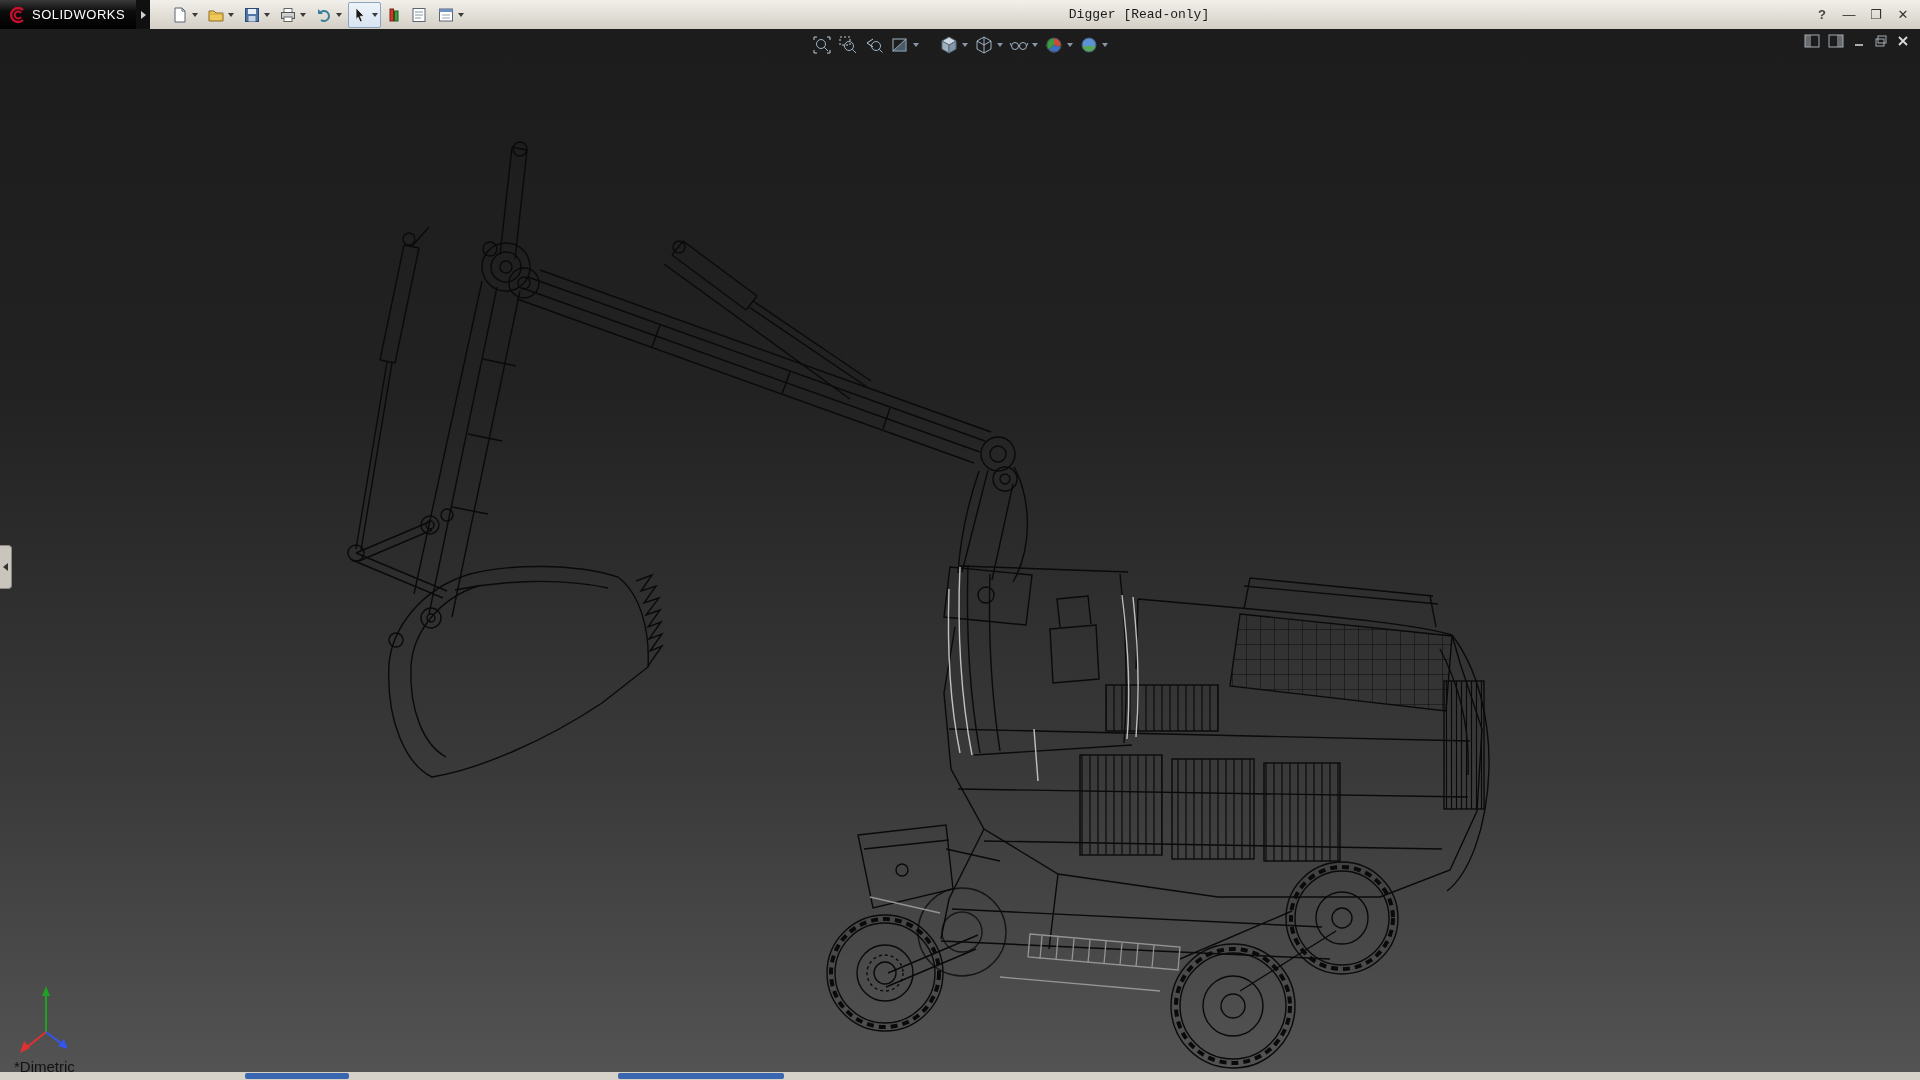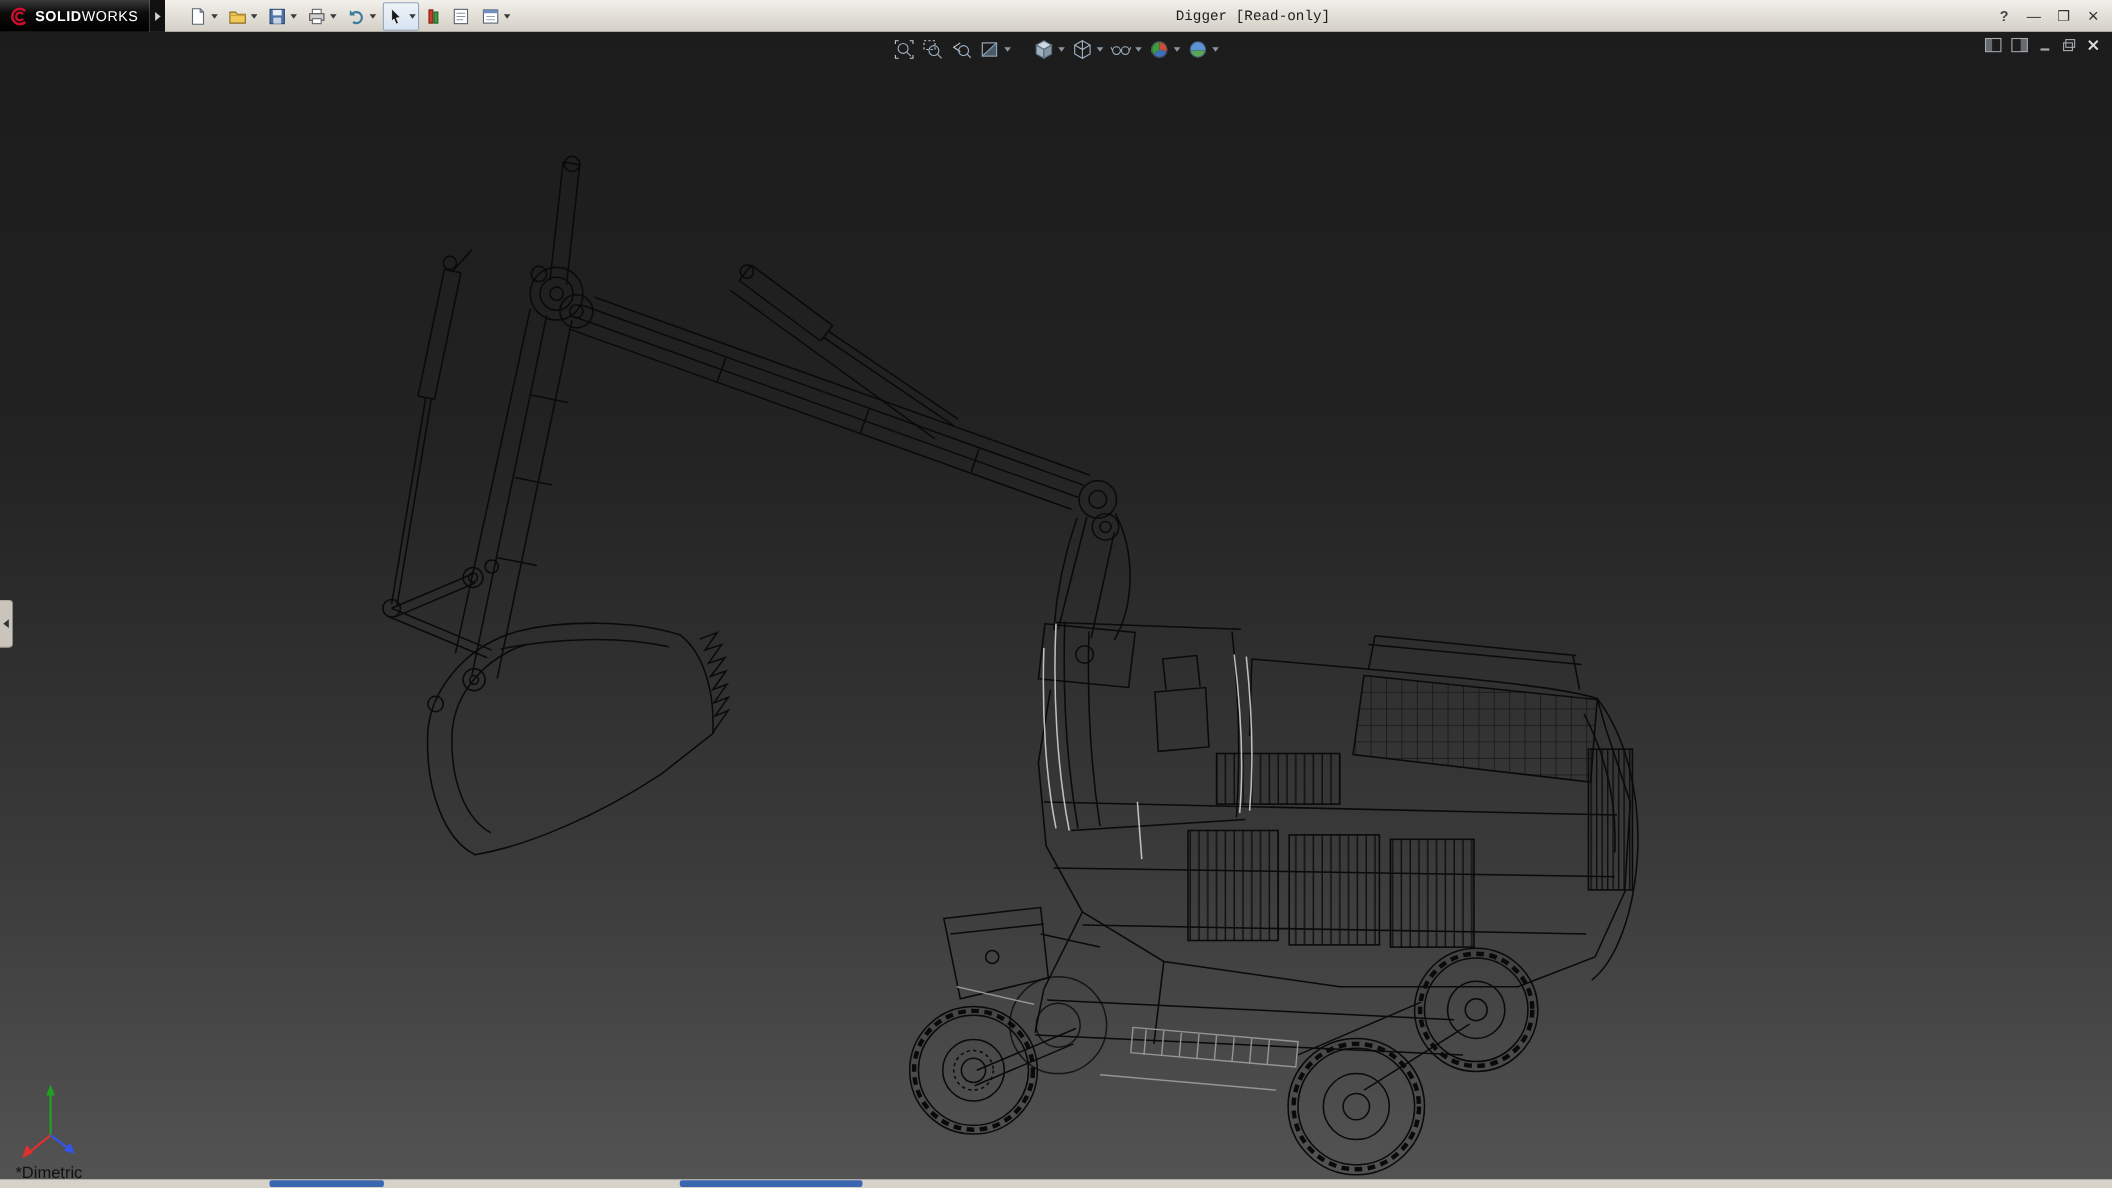--- a/index.html
+++ b/index.html
@@ -6,21 +6,21 @@
   #app{position:relative;width:1920px;height:1080px;overflow:hidden;
        font-family:"Liberation Sans",sans-serif;user-select:none;}
 
   
   .titlebar{position:absolute;left:0;top:0;width:1920px;height:29px;
     background:linear-gradient(#f2f0ea,#d3cfc6);border-bottom:1px solid #9e988c;
     display:flex;align-items:center;}
   .logo{height:29px;width:128px;background:linear-gradient(#3a3a3a,#0c0c0c 40%,#000);
     display:flex;align-items:center;gap:4px;padding-left:8px;flex:0 0 auto;}
   .brand{color:#fff;font-size:13px;letter-spacing:.5px;}
-  .brand b{font-weight:bold;}
+  .brand b{font-weight:normal;}
   .logo-expander{width:14px;height:29px;background:#101010;display:flex;align-items:center;justify-content:center;flex:0 0 auto;}
   .tri-right{width:0;height:0;border-left:5px solid #cfcfcf;border-top:4px solid transparent;border-bottom:4px solid transparent;}
   .tb{display:flex;align-items:center;margin-left:18px;gap:3px;}
   .tb-btn{display:flex;align-items:center;height:24px;padding:0 2px;border:1px solid transparent;border-radius:2px;}
   .tb-btn.active{border:1px solid #8fa5bd;background:linear-gradient(#eef3f9,#d8e4f2);}
   .dd{width:0;height:0;border-top:4px solid #3a3a3a;border-left:3.5px solid transparent;border-right:3.5px solid transparent;margin-left:3px;}
   .win-title{position:absolute;left:1139px;top:0;height:29px;transform:translateX(-50%);
     display:flex;align-items:center;font-size:13px;color:#1b1b1b;white-space:nowrap;font-family:Liberation Mono, monospace;}
   .win-controls{position:absolute;right:8px;top:0;height:29px;display:flex;align-items:center;gap:9px;}
   .wc{font-size:13px;color:#333;width:18px;text-align:center;line-height:18px;}

